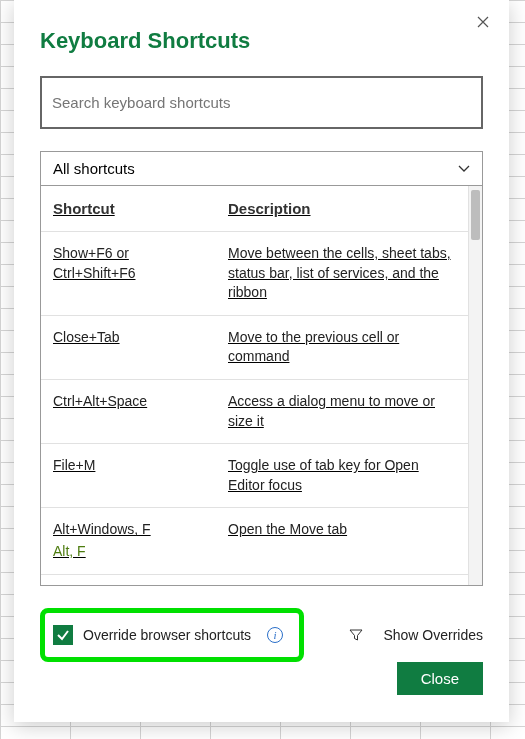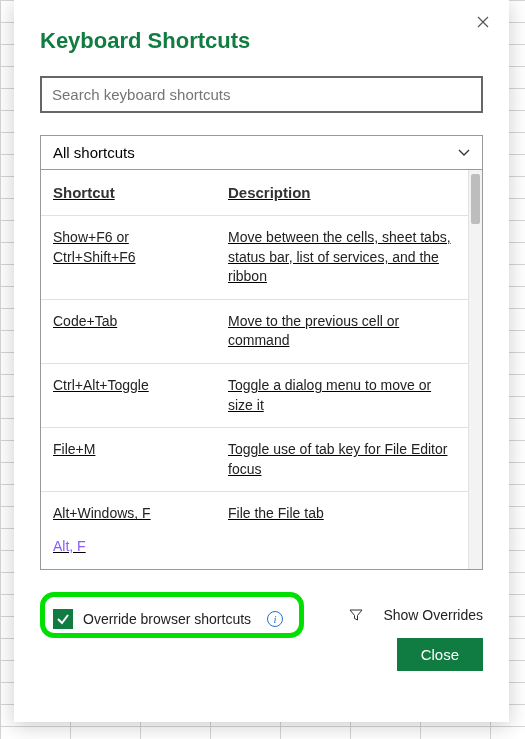--- a/index.html
+++ b/index.html
@@ -45,21 +45,21 @@
     width: 20px;
     height: 20px;
     color: #555;
     cursor: pointer;
     display: flex;
     align-items: center;
     justify-content: center;
   }
   .search-box {
     border: 2px solid #666;
-    padding: 8px 10px;
+    padding: 16px 10px;
     font-size: 15px;
     width: 100%;
     outline: none;
     margin-bottom: 22px;
     font-family: inherit;
   }
   .dropdown {
     border: 1px solid #999;
     padding: 8px 12px;
     font-size: 15px;
@@ -96,23 +96,23 @@
   th:first-child { width: 175px; }
   tbody tr { border-top: 1px solid #e1e1e1; }
   td {
     padding: 12px 12px;
     vertical-align: top;
     color: #222;
     line-height: 1.4;
   }
   td:first-child { width: 175px; }
   .alt-shortcut {
-    color: #8b5cf6;
+    color: #4d7c0f;
     display: block;
-    margin-top: 13px;
+    margin-top: 2px;
   }
   .scrollbar {
     width: 14px;
     background: #f3f3f3;
     border-left: 1px solid #e1e1e1;
     position: relative;
   }
   .scrollbar-thumb {
     position: absolute;
     top: 4px;
@@ -124,22 +124,22 @@
   }
   .footer-row {
     margin-top: 22px;
     display: flex;
     align-items: center;
     justify-content: space-between;
     position: relative;
   }
   .highlight-box {
     border: 5px solid #00e000;
-    border-radius: 14px;
-    padding: 12px 16px 4px 8px;
+    border-radius: 8px;
+    padding: 12px 16px 12px 8px;
     display: flex;
     align-items: center;
     gap: 10px;
   }
   .checkbox {
     width: 20px;
     height: 20px;
     background: #107c41;
     display: flex;
     align-items: center;
@@ -218,34 +218,34 @@
             <th>Shortcut</th>
             <th>Description</th>
           </tr>
         </thead>
         <tbody id="rows-body">
             <tr>
               <td>Show+F6 or Ctrl+Shift+F6</td>
               <td>Move between the cells, sheet tabs, status bar, list of services, and the ribbon</td>
             </tr>
             <tr>
-              <td>Code+Tab</td>
+              <td>Close+Tab</td>
               <td>Move to the previous cell or command</td>
             </tr>
             <tr>
-              <td>Ctrl+Alt+Toggle</td>
-              <td>Toggle a dialog menu to move or size it</td>
+              <td>Ctrl+Alt+Space</td>
+              <td>Access a dialog menu to move or size it</td>
             </tr>
             <tr>
               <td>File+M</td>
-              <td>Toggle use of tab key for File Editor focus</td>
+              <td>Toggle use of tab key for Open Editor focus</td>
             </tr>
             <tr>
               <td>Alt+Windows, F<span class="alt-shortcut">Alt, F</span></td>
-              <td>File the File tab</td>
+              <td>Open the Move tab</td>
             </tr>
             <tr>
               <td>Alt+Windows, H</td>
               <td>Open the Home tab</td>
             </tr>
           </tbody>
       </table>
     </div>
     <div class="scrollbar">
       <div class="scrollbar-thumb"></div>

